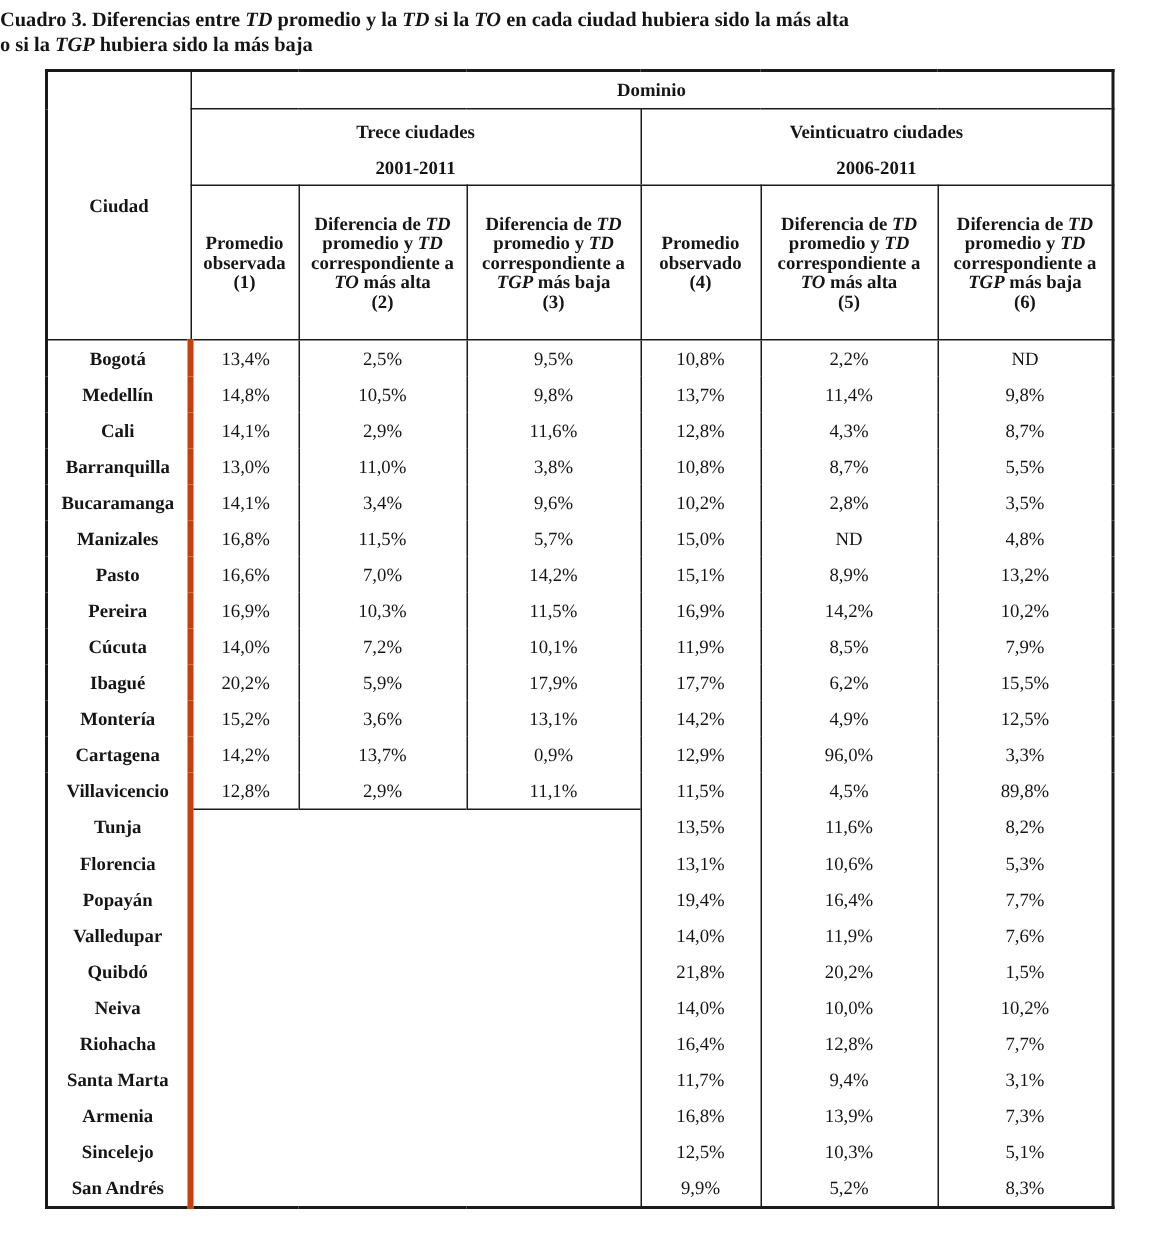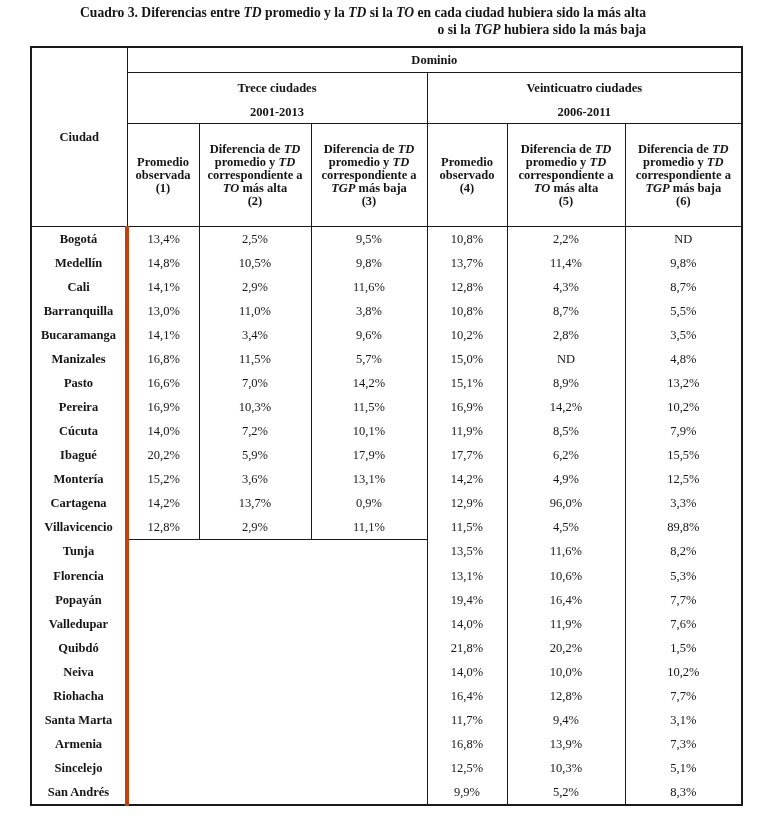--- a/index.html
+++ b/index.html
@@ -15,21 +15,21 @@
   .page {
     position: relative;
     width: 770px;
     height: 828px;
   }
   .title {
     position: absolute;
     top: 4px;
     left: 0;
     width: 646px;
-    text-align: right;
+    text-align: left;
     font-weight: bold;
     font-size: 13.6px;
     line-height: 17px;
     white-space: pre-line;
   }
   .title i { font-style: italic; }
 
   table.main {
     position: absolute;
     top: 46px;
@@ -125,21 +125,21 @@
       <col style="width:117px">
     </colgroup>
     <thead>
       <tr>
         <th class="corner" rowspan="3">Ciudad</th>
         <th class="dominio" colspan="6">Dominio</th>
       </tr>
       <tr>
         <th class="group" colspan="3">
           <span class="g-line1">Trece ciudades</span>
-          <span class="g-line2">2001-2013</span>
+          <span class="g-line2">2001-2011</span>
         </th>
         <th class="group" colspan="3">
           <span class="g-line1">Veinticuatro ciudades</span>
           <span class="g-line2">2006-2011</span>
         </th>
       </tr>
       <tr>
         <th class="colhead">Promedio observada
 (1)</th>
         <th class="colhead"><span>Diferencia de </span><i>TD</i><span> promedio y </span><i>TD</i><span> correspondiente a </span><i>TO</i><span> más alta

